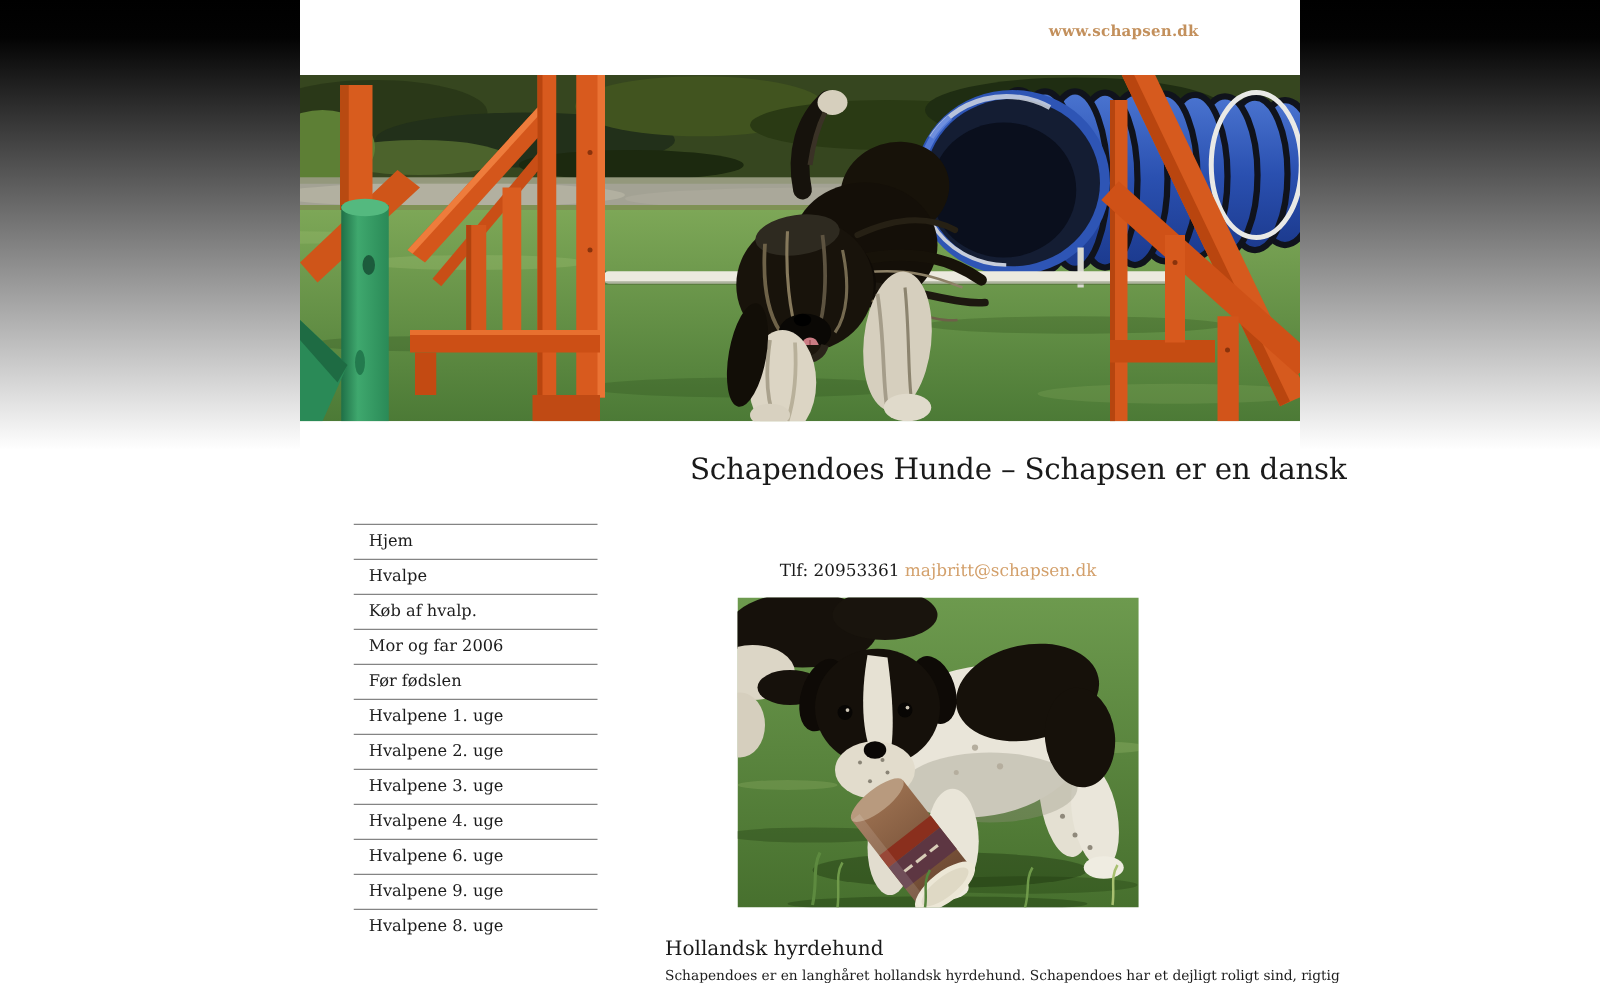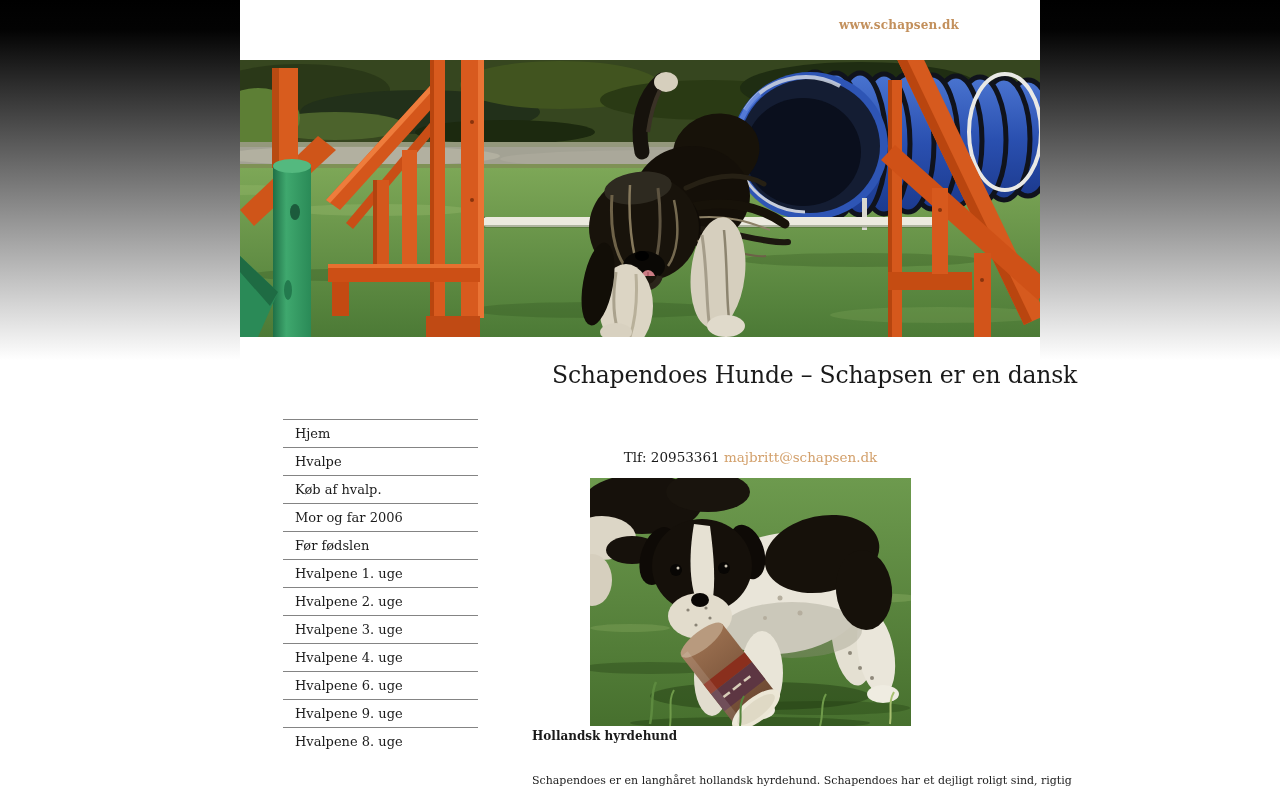--- a/index.html
+++ b/index.html
@@ -33,22 +33,22 @@
   }
   .main h1 .tline { display:block; white-space:nowrap; }
   .contact {
     position:absolute; top:87px; left:0; width:100%;
     text-align:center; font-size:13.5px; color:#1a1a1a; white-space:nowrap;
   }
   .contact a { color:#d3a06b; text-decoration:none;margin-top:31px; }
   .photo { position:absolute; top:116px; left:58px; width:321px; height:248px; }
   .photo svg { display:block; width:321px; height:248px; }
   .main h2 {
-    position:absolute; top:367px; left:0;
-    font-size:12px; font-weight:700; color:#1a1a1a; white-space:nowrap;
+    position:absolute; top:387px; left:0;
+    font-size:16px; font-weight:400; color:#1a1a1a; white-space:nowrap;
   }
   .para {
     position:absolute; top:413px; left:0; width:100%;
     text-align:center; font-size:11px; line-height:11.5px; color:#1c1c1c;
   }
   .para span { display:block; white-space:nowrap; }
 </style>
 </head>
 <body>
 

